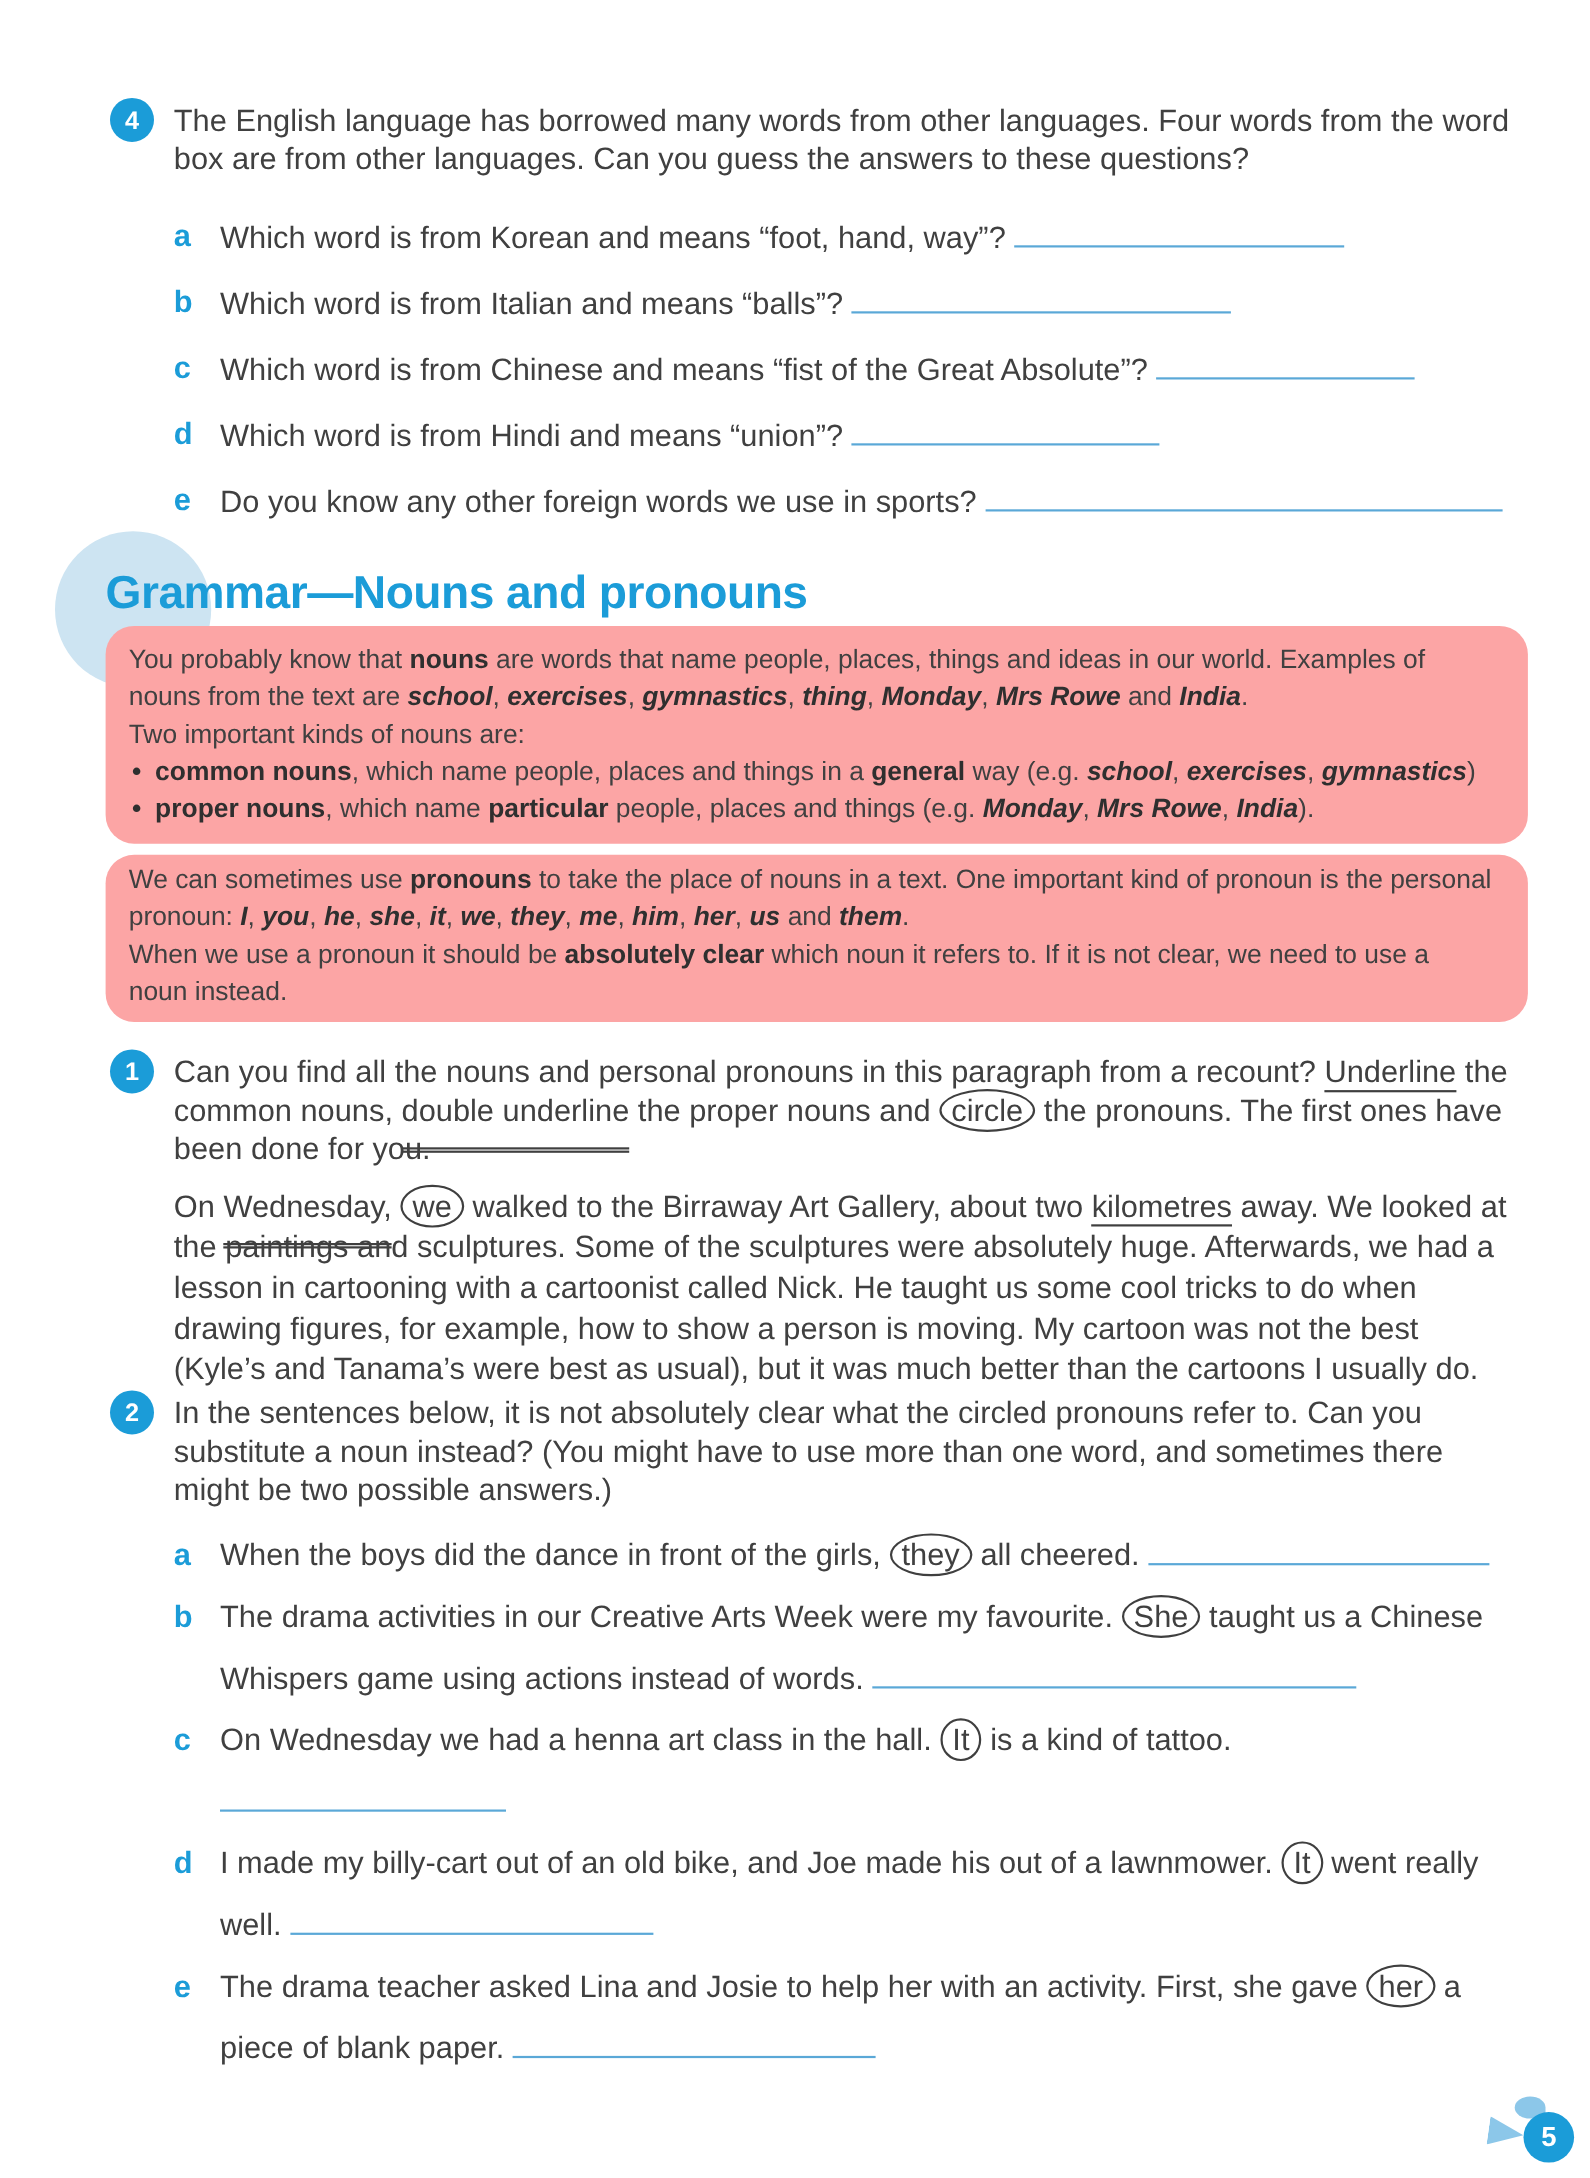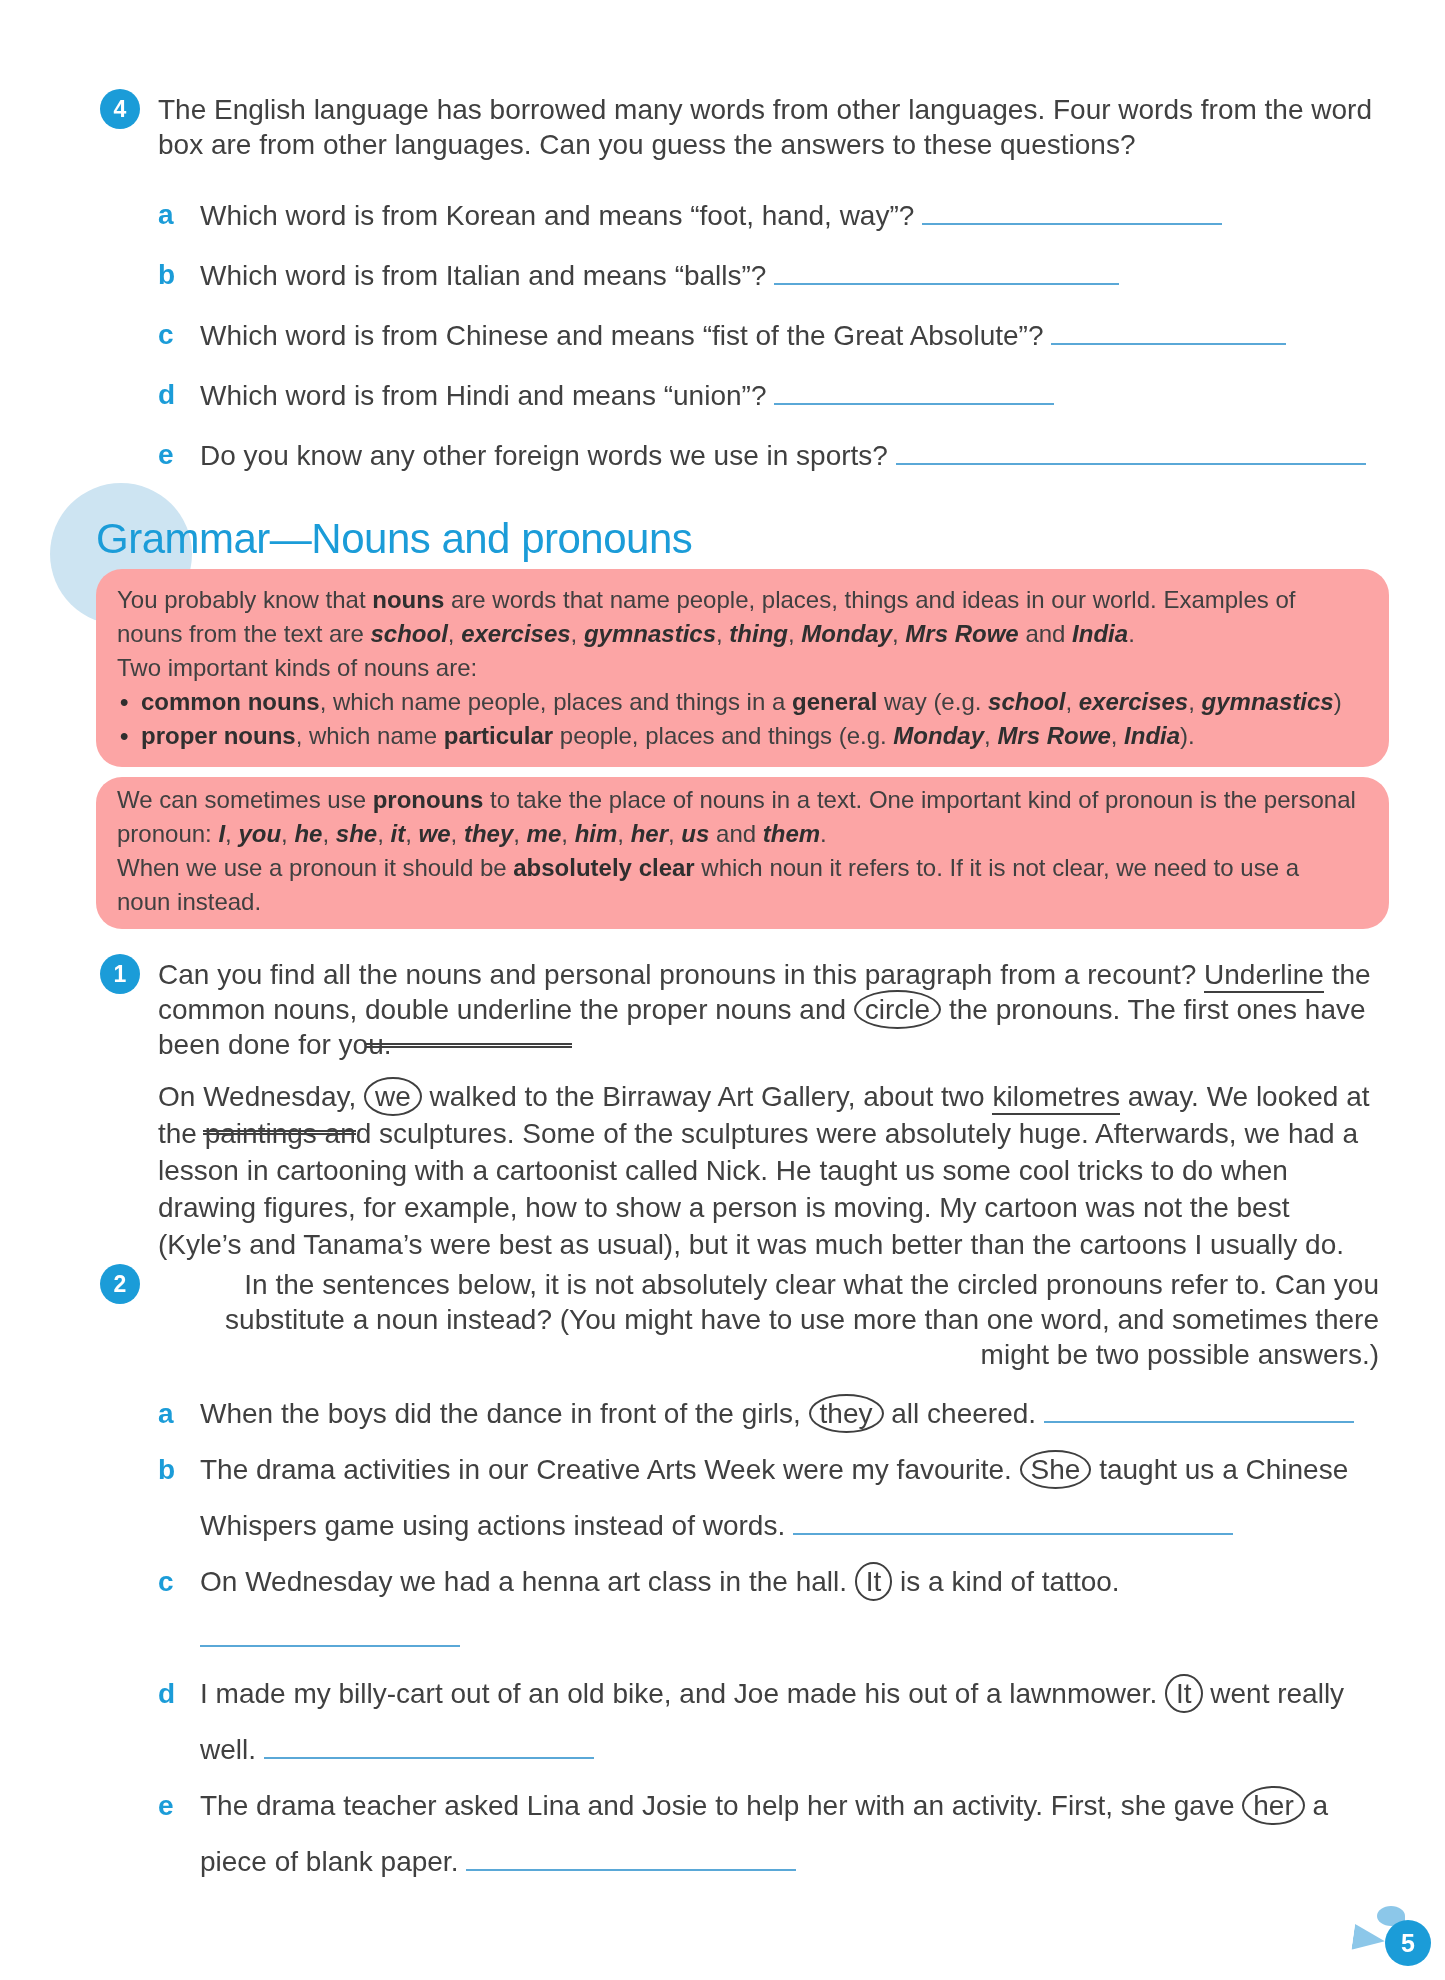--- a/index.html
+++ b/index.html
@@ -41,40 +41,40 @@
 
   
   .grammar-wrap { position:relative; margin:20px 0 0 96px; }
   .deco-circle {
     position:absolute; left:-46px; top:-34px;
     width:142px; height:142px; border-radius:50%;
     background:#cde4f2; z-index:0;
   }
   .grammar-heading {
     position:relative; z-index:1;
-    font-size:42px; line-height:44px; font-weight:normal;
+    font-size:42px; line-height:44px; font-weight:bold;
     color:#1b9cd8; letter-spacing:-0.5px;
   }
   .info-box {
     position:relative; z-index:1;
     background:#fca5a5; border-radius:26px;
     margin:8px 56px 0 96px;
     padding:14px 30px 14px 21px;
     font-size:24px; line-height:34px;
   }
   .info-box.second { margin-top:10px; padding-top:6px; padding-bottom:10px; }
   .info-box ul { list-style:none; }
   .info-box li { padding-left:24px; position:relative; }
   .info-box li::before { content:"\2022"; position:absolute; left:3px; font-weight:bold; color:#2f2f2f; }
 
   .q1 { margin-top:28px; }
   .recount { margin-top:16px; line-height:37px; }
 
   .q2 { margin-top:4px; }
-  .q2 .q-intro { margin-bottom:14px;text-align:right; }
+  .q2 .q-intro { margin-bottom:14px; }
   .q2-item { display:flex; gap:14px; line-height:56px; }
 
   
   .page-badge { position:absolute; right:14px; bottom:10px; width:78px; height:64px; }
   .fish-tail {
     position:absolute; left:0; top:20px; width:32px; height:26px;
     background:#8cc7e9; clip-path:polygon(0 0,100% 50%,0 100%);
     transform:rotate(8deg);
   }
   .fish-fin {

